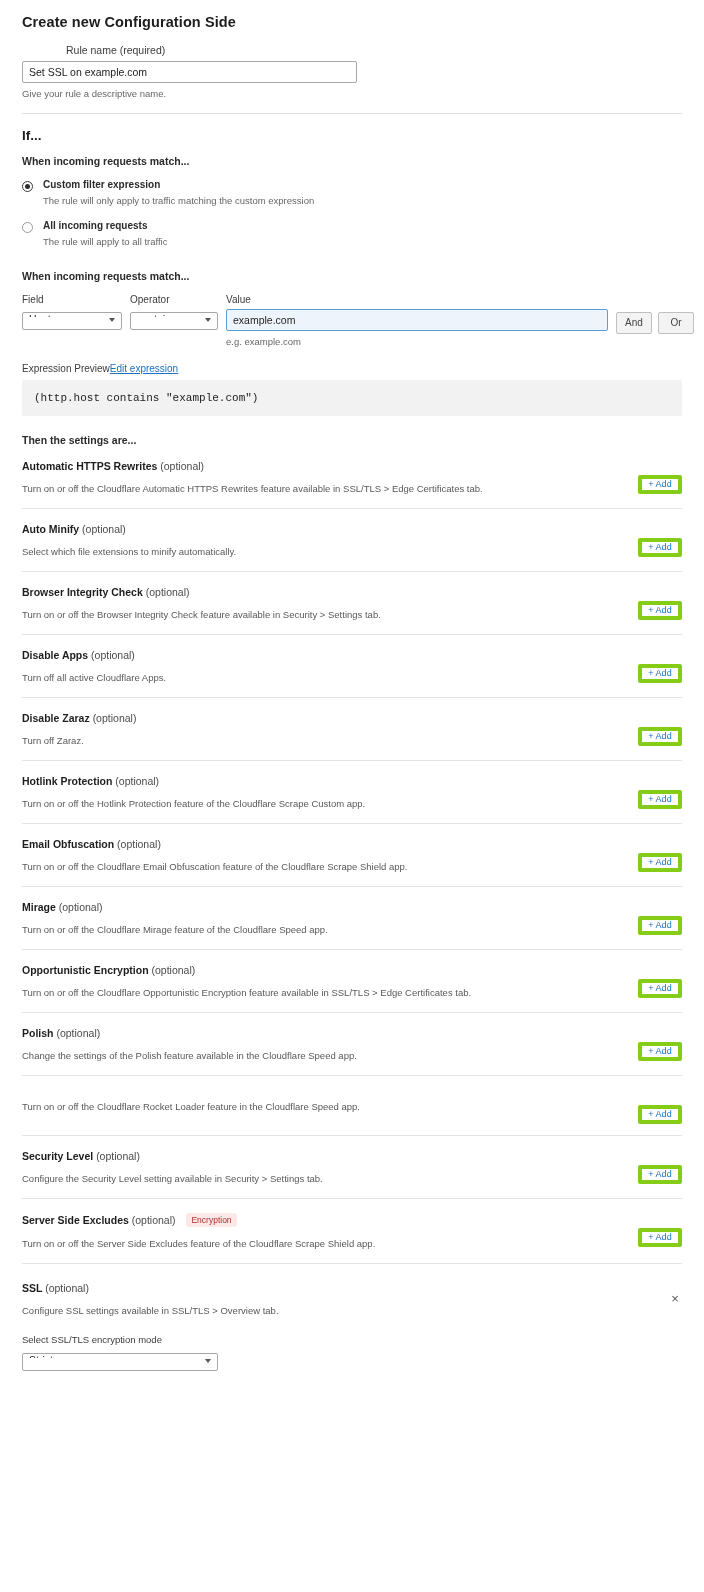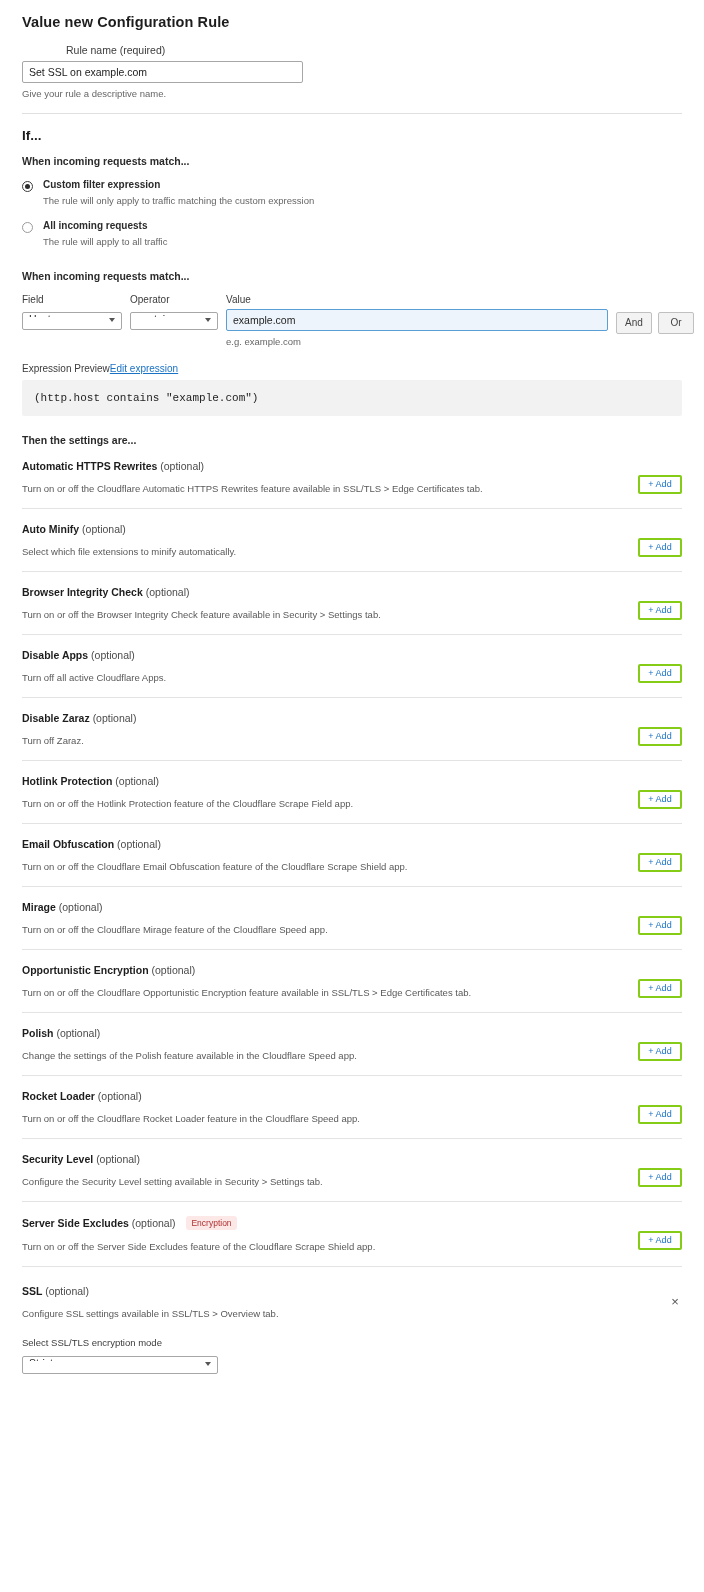--- a/index.html
+++ b/index.html
@@ -25,21 +25,21 @@
     margin: 6px 0 14px 0;
     letter-spacing: 0.1px;
   }
   .field-label {
     font-size: 10.5px;
     color: #3b3b3b;
     margin-bottom: 5px;
     padding-left: 44px;
   }
   .text-input {
-    width: 281px;
+    width: 335px;
     height: 22px;
     border: 1px solid #a7a7a7;
     border-radius: 2px;
     font-size: 10.5px;
     font-family: "Liberation Sans", sans-serif;
     color: #222;
     padding: 0 6px;
     background: #fff;
   }
   .help-text {
@@ -220,21 +220,21 @@
     color: #595959;
     margin-top: 11px;
     max-width: 600px;
   }
   .btn-add {
     position: absolute;
     right: 0;
     top: 29px;
     width: 44px;
     height: 19px;
-    border: 2px solid #84cc16;
+    border: 4px solid #84cc16;
     border-radius: 2px;
     background: #fff;
     color: #1a72c4;
     font-size: 9px;
     font-family: "Liberation Sans", sans-serif;
     cursor: pointer;
     line-height: 1;
   }
   .close-x {
     position: absolute;
@@ -257,21 +257,21 @@
     margin-top: 18px;
     margin-bottom: 5px;
   }
   .sel-ssl { width: 196px; }
 </style>
 </head>
 <body>
 
 <div class="page">
 
-  <div class="page-title">Value new Configuration Rule</div>
+  <div class="page-title">Create new Configuration Side</div>
 
   <div>
     <div class="field-label">Rule name (required)</div>
     <input class="text-input" type="text" value="Set SSL on example.com" style="">
     <div class="help-text">Give your rule a descriptive name.</div>
   </div>
 
   <hr class="divider">
 
   <div class="section-head">If...</div>
@@ -374,21 +374,21 @@
     </div>
     <div class="setting-desc">Turn off Zaraz.</div>
     <button class="btn-add">+ Add</button>
   </div>
 
   <div class="setting">
     <div class="setting-title">
       <span>Hotlink Protection</span>
       <span class="opt">(optional)</span>
     </div>
-    <div class="setting-desc">Turn on or off the Hotlink Protection feature of the Cloudflare Scrape Field app.</div>
+    <div class="setting-desc">Turn on or off the Hotlink Protection feature of the Cloudflare Scrape Custom app.</div>
     <button class="btn-add">+ Add</button>
   </div>
 
   <div class="setting">
     <div class="setting-title">
       <span>Email Obfuscation</span>
       <span class="opt">(optional)</span>
     </div>
     <div class="setting-desc">Turn on or off the Cloudflare Email Obfuscation feature of the Cloudflare Scrape Shield app.</div>
     <button class="btn-add">+ Add</button>
@@ -415,24 +415,20 @@
   <div class="setting">
     <div class="setting-title">
       <span>Polish</span>
       <span class="opt">(optional)</span>
     </div>
     <div class="setting-desc">Change the settings of the Polish feature available in the Cloudflare Speed app.</div>
     <button class="btn-add">+ Add</button>
   </div>
 
   <div class="setting">
-    <div class="setting-title">
-      <span>Rocket Loader</span>
-      <span class="opt">(optional)</span>
-    </div>
     <div class="setting-desc">Turn on or off the Cloudflare Rocket Loader feature in the Cloudflare Speed app.</div>
     <button class="btn-add">+ Add</button>
   </div>
 
   <div class="setting">
     <div class="setting-title">
       <span>Security Level</span>
       <span class="opt">(optional)</span>
     </div>
     <div class="setting-desc">Configure the Security Level setting available in Security &gt; Settings tab.</div>

